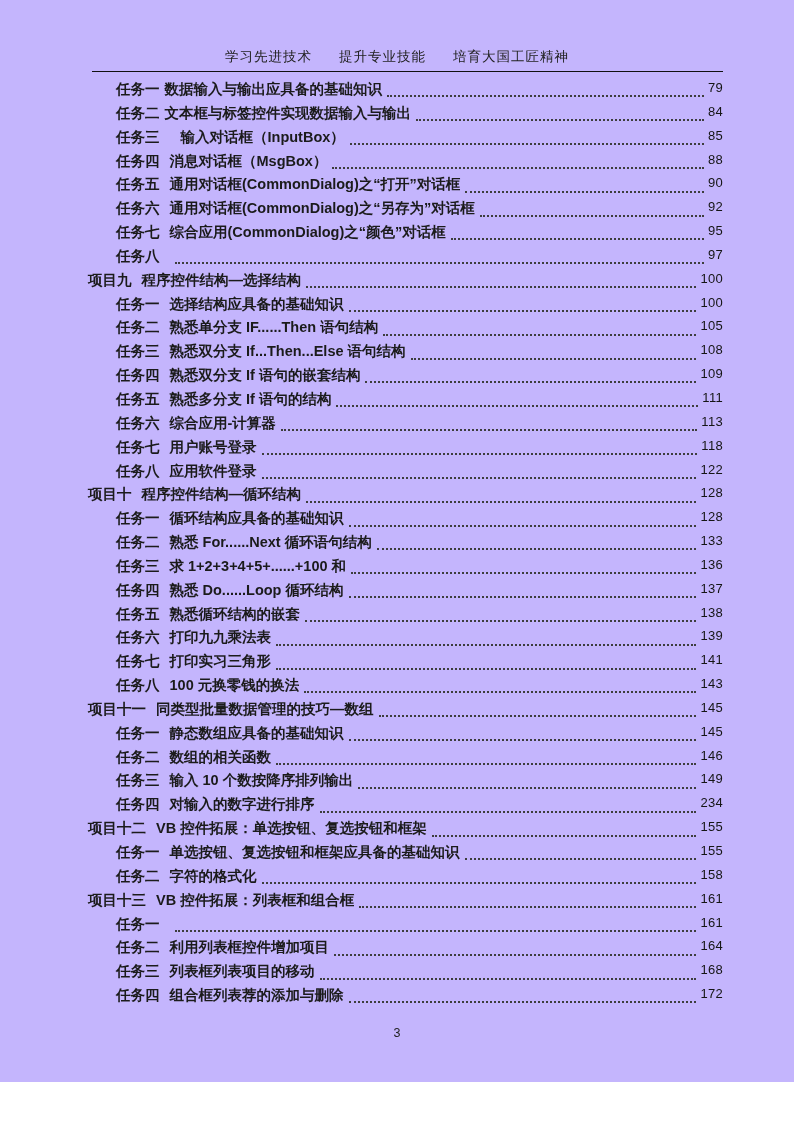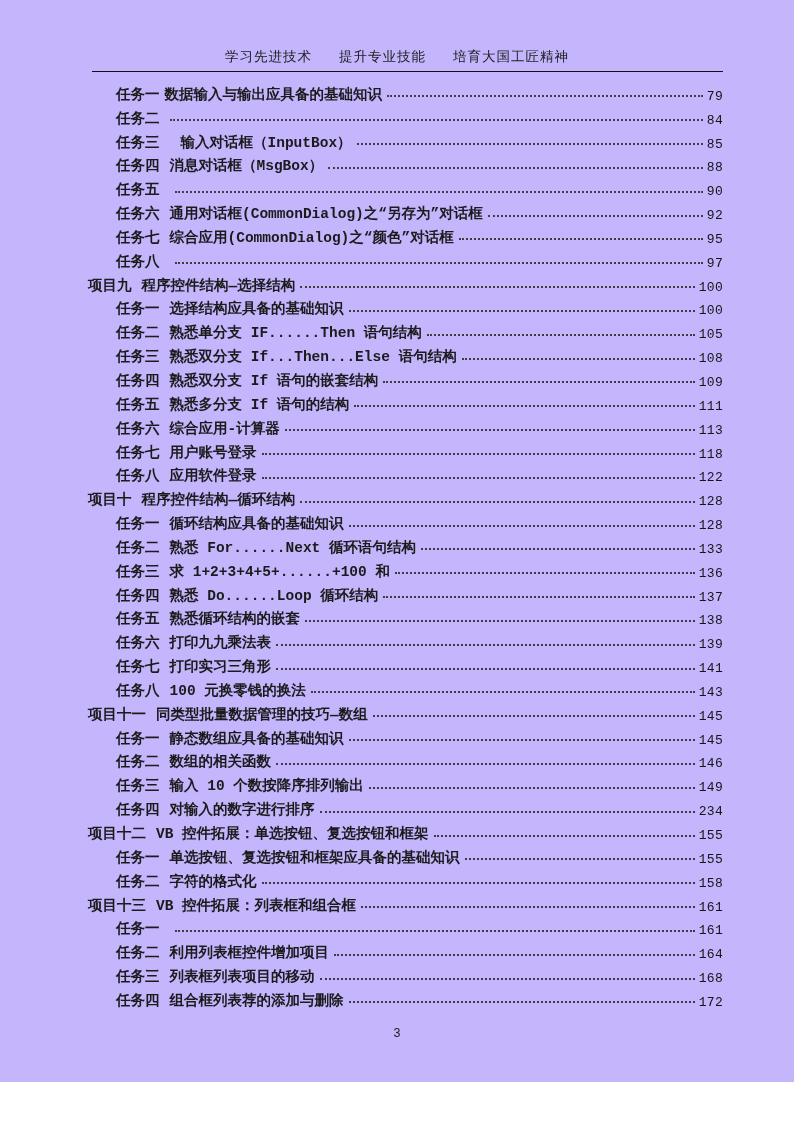--- a/index.html
+++ b/index.html
@@ -38,26 +38,25 @@
 
   
   .toc {
     position: absolute;
     top: 80px;
     left: 88px;
     width: 635px; 
   }
   .toc-row {
     display: flex;
-    align-items: flex-end;
+    align-items: flex-start;
     height: 23.85px;
     font-size: 14.5px;
     font-weight: 600;
     white-space: pre;
-    font-family: Liberation Mono, monospace;
   }
   .toc-row.level-2 { padding-left: 28px; }
   .toc-gap { display: inline-block; }
   .gap-sm .toc-gap { width: 5px; }
   .gap-md .toc-gap { width: 10px; }
   .gap-lg .toc-gap { width: 21px; }
   .toc-leader {
     flex: 1;
     align-self: flex-end;
     margin: 0 4px 6.5px 5px;
@@ -90,24 +89,24 @@
 
   <div class="header">
     <span>学习先进技术</span>
     <span>提升专业技能</span>
     <span>培育大国工匠精神</span>
   </div>
   <div class="header-rule"></div>
 
   <div class="toc" id="toc">
       <div class="toc-row level-2 gap-sm"><span class="toc-label">任务一</span><span class="toc-gap"></span><span class="toc-title">数据输入与输出应具备的基础知识</span><span class="toc-leader"></span><span class="toc-page-num">79</span></div>
-      <div class="toc-row level-2 gap-sm"><span class="toc-label">任务二</span><span class="toc-gap"></span><span class="toc-leader"></span><span class="toc-page-num">84</span></div>
+      <div class="toc-row level-2 gap-sm"><span class="toc-label">任务二</span><span class="toc-gap"></span><span class="toc-title">文本框与标签控件实现数据输入与输出</span><span class="toc-leader"></span><span class="toc-page-num">84</span></div>
       <div class="toc-row level-2 gap-lg"><span class="toc-label">任务三</span><span class="toc-gap"></span><span class="toc-title">输入对话框（InputBox）</span><span class="toc-leader"></span><span class="toc-page-num">85</span></div>
       <div class="toc-row level-2 gap-md"><span class="toc-label">任务四</span><span class="toc-gap"></span><span class="toc-title">消息对话框（MsgBox）</span><span class="toc-leader"></span><span class="toc-page-num">88</span></div>
-      <div class="toc-row level-2 gap-md"><span class="toc-label">任务五</span><span class="toc-gap"></span><span class="toc-leader"></span><span class="toc-page-num">90</span></div>
+      <div class="toc-row level-2 gap-md"><span class="toc-label">任务五</span><span class="toc-gap"></span><span class="toc-title">通用对话框(CommonDialog)之“打开”对话框</span><span class="toc-leader"></span><span class="toc-page-num">90</span></div>
       <div class="toc-row level-2 gap-md"><span class="toc-label">任务六</span><span class="toc-gap"></span><span class="toc-title">通用对话框(CommonDialog)之“另存为”对话框</span><span class="toc-leader"></span><span class="toc-page-num">92</span></div>
       <div class="toc-row level-2 gap-md"><span class="toc-label">任务七</span><span class="toc-gap"></span><span class="toc-title">综合应用(CommonDialog)之“颜色”对话框</span><span class="toc-leader"></span><span class="toc-page-num">95</span></div>
       <div class="toc-row level-2 gap-md"><span class="toc-label">任务八</span><span class="toc-gap"></span><span class="toc-leader"></span><span class="toc-page-num">97</span></div>
       <div class="toc-row level-1 gap-md"><span class="toc-label">项目九</span><span class="toc-gap"></span><span class="toc-title">程序控件结构—选择结构</span><span class="toc-leader"></span><span class="toc-page-num">100</span></div>
       <div class="toc-row level-2 gap-md"><span class="toc-label">任务一</span><span class="toc-gap"></span><span class="toc-title">选择结构应具备的基础知识</span><span class="toc-leader"></span><span class="toc-page-num">100</span></div>
       <div class="toc-row level-2 gap-md"><span class="toc-label">任务二</span><span class="toc-gap"></span><span class="toc-title">熟悉单分支 IF......Then 语句结构</span><span class="toc-leader"></span><span class="toc-page-num">105</span></div>
       <div class="toc-row level-2 gap-md"><span class="toc-label">任务三</span><span class="toc-gap"></span><span class="toc-title">熟悉双分支 If...Then...Else 语句结构</span><span class="toc-leader"></span><span class="toc-page-num">108</span></div>
       <div class="toc-row level-2 gap-md"><span class="toc-label">任务四</span><span class="toc-gap"></span><span class="toc-title">熟悉双分支 If 语句的嵌套结构</span><span class="toc-leader"></span><span class="toc-page-num">109</span></div>
       <div class="toc-row level-2 gap-md"><span class="toc-label">任务五</span><span class="toc-gap"></span><span class="toc-title">熟悉多分支 If 语句的结构</span><span class="toc-leader"></span><span class="toc-page-num">111</span></div>
       <div class="toc-row level-2 gap-md"><span class="toc-label">任务六</span><span class="toc-gap"></span><span class="toc-title">综合应用-计算器</span><span class="toc-leader"></span><span class="toc-page-num">113</span></div>

